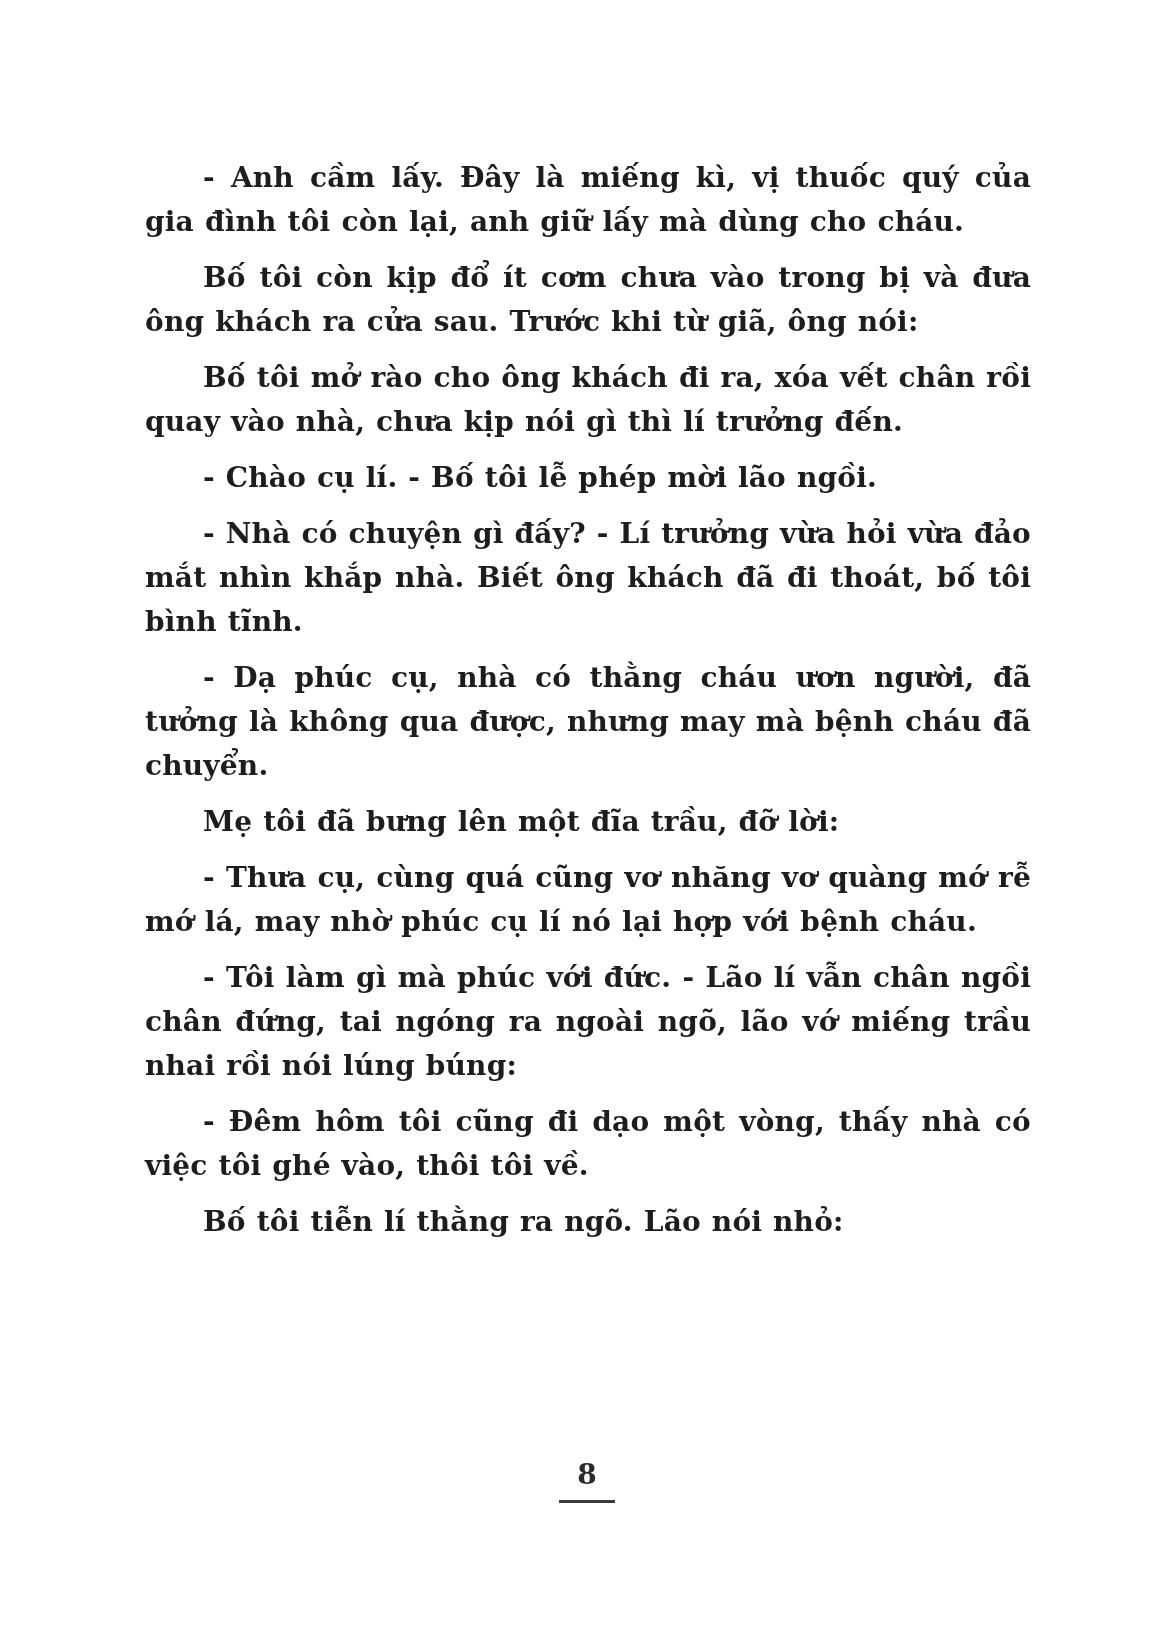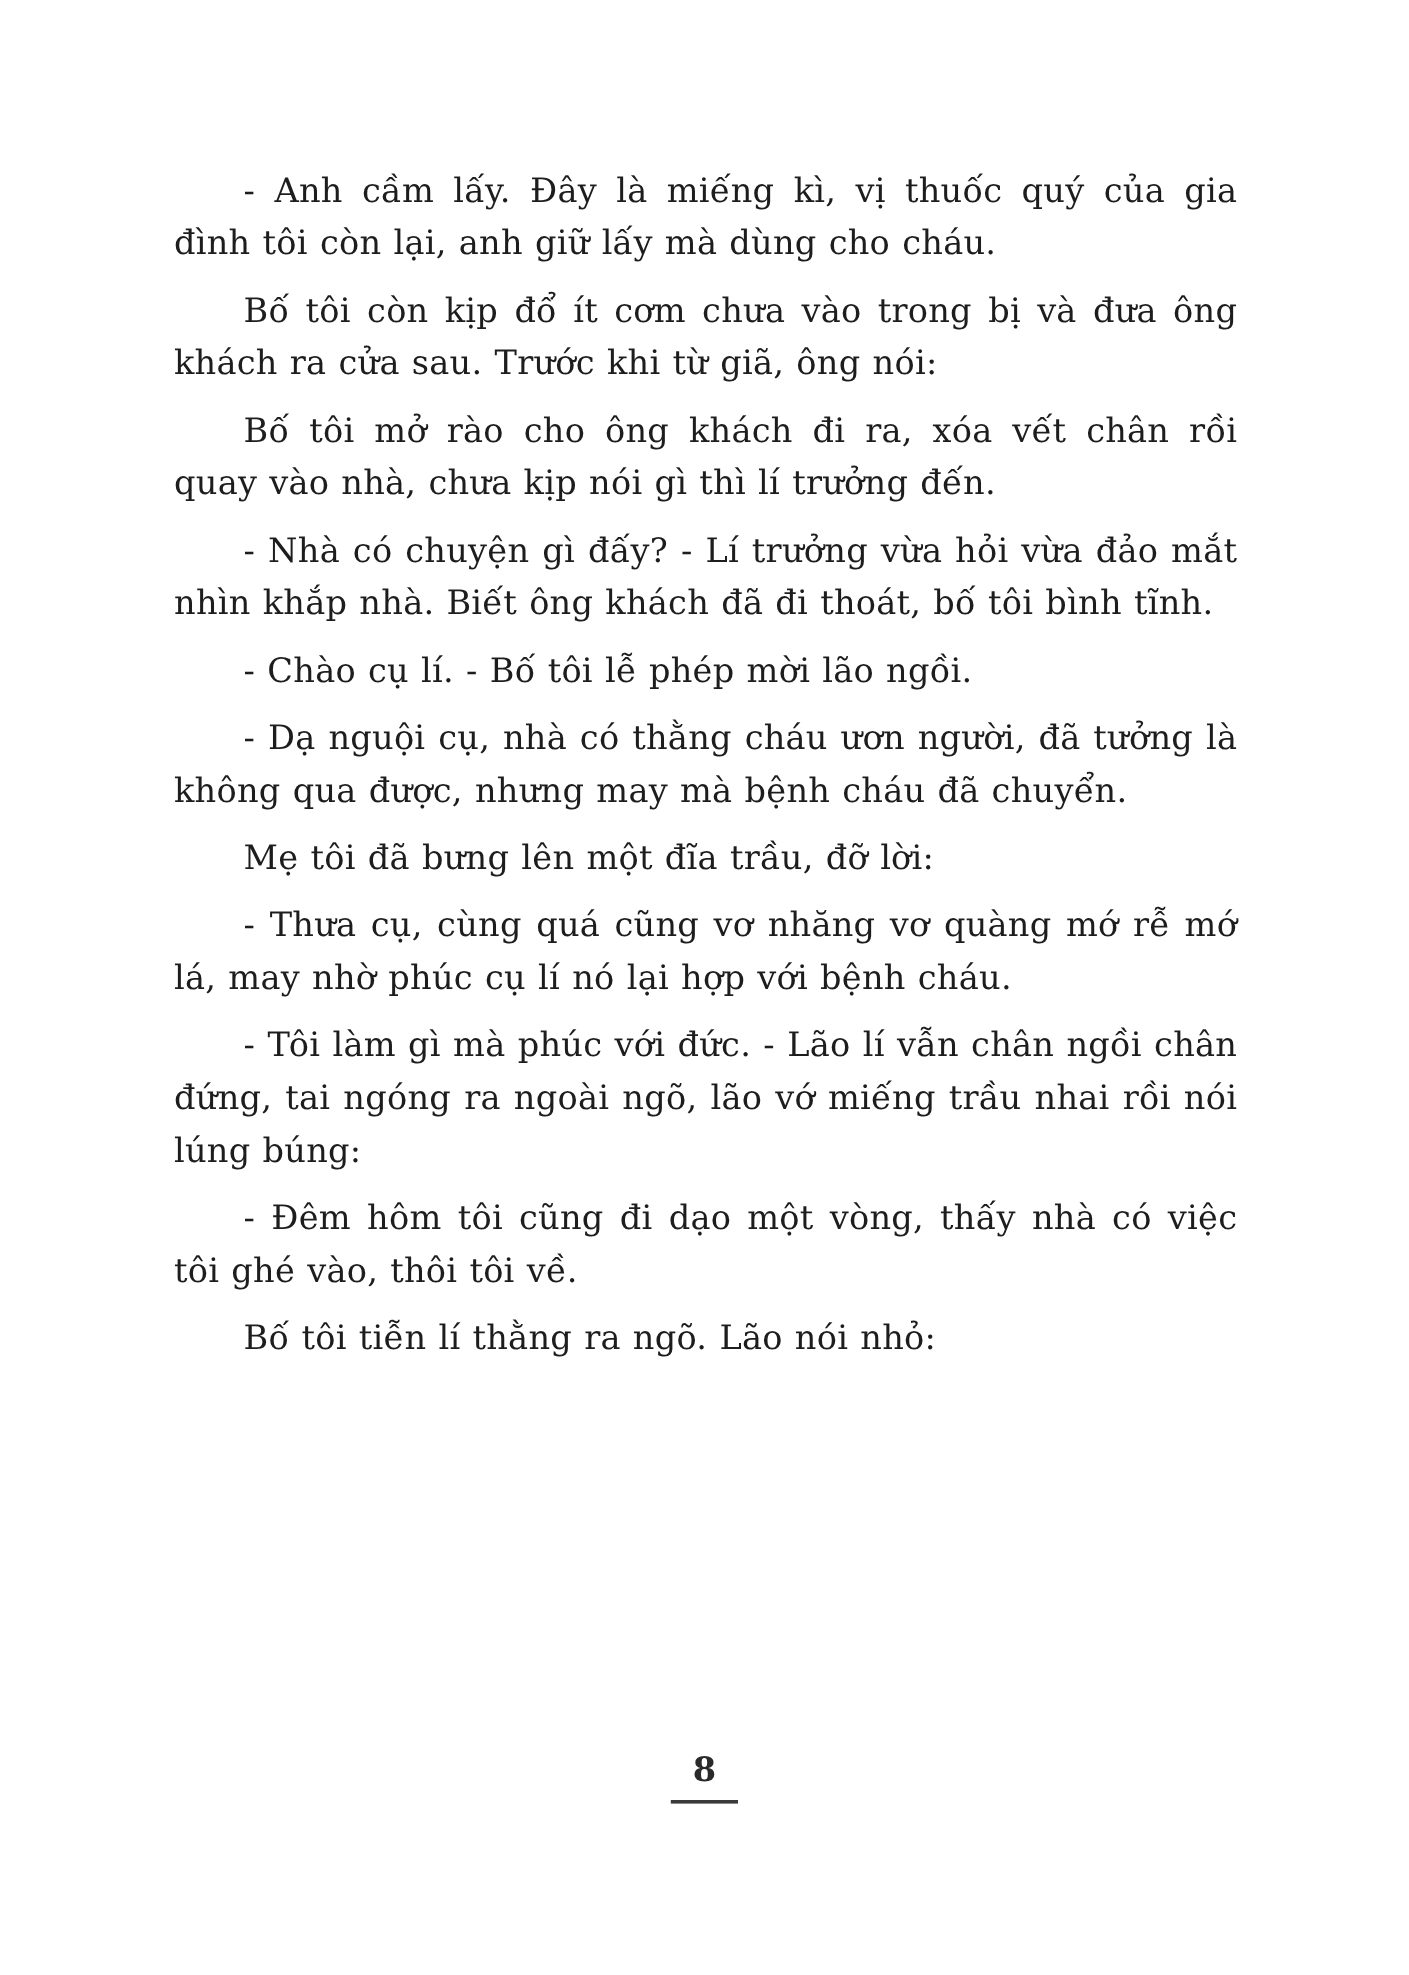--- a/index.html
+++ b/index.html
@@ -14,23 +14,24 @@
     font-family: "DejaVu Serif", "Liberation Serif", serif;
     color: #1d1d1d;
     overflow: hidden;
   }
   .page {
     position: absolute;
     inset: 0;
   }
   .page-content {
     position: absolute;
-    top: 137px;
+    top: 156px;
     left: 145px;
     width: 886px;
+    font-weight: bold;
   }
   .page-content p {
     margin: 0 0 12px 0;
     font-size: 28px;
     line-height: 44px;
     text-align: justify;
     text-indent: 58px;
     letter-spacing: 0.2px;
     word-spacing: 1px;
   }
@@ -57,23 +58,23 @@
 </style>
 </head>
 <body>
 
 <div class="page">
 
   <div class="page-content">
     <p>- Anh cầm lấy. Đây là miếng kì, vị thuốc quý của gia đình tôi còn lại, anh giữ lấy mà dùng cho cháu.</p>
     <p>Bố tôi còn kịp đổ ít cơm chưa vào trong bị và đưa ông khách ra cửa sau. Trước khi từ giã, ông nói:</p>
     <p>Bố tôi mở rào cho ông khách đi ra, xóa vết chân rồi quay vào nhà, chưa kịp nói gì thì lí trưởng đến.</p>
+    <p>- Chào cụ lí. - Bố tôi lễ phép mời lão ngồi.</p>
     <p>- Nhà có chuyện gì đấy? - Lí trưởng vừa hỏi vừa đảo mắt nhìn khắp nhà. Biết ông khách đã đi thoát, bố tôi bình tĩnh.</p>
-    <p>- Chào cụ lí. - Bố tôi lễ phép mời lão ngồi.</p>
-    <p>- Dạ nguội cụ, nhà có thằng cháu ươn người, đã tưởng là không qua được, nhưng may mà bệnh cháu đã chuyển.</p>
+    <p>- Dạ phúc cụ, nhà có thằng cháu ươn người, đã tưởng là không qua được, nhưng may mà bệnh cháu đã chuyển.</p>
     <p>Mẹ tôi đã bưng lên một đĩa trầu, đỡ lời:</p>
     <p>- Thưa cụ, cùng quá cũng vơ nhăng vơ quàng mớ rễ mớ lá, may nhờ phúc cụ lí nó lại hợp với bệnh cháu.</p>
     <p>- Tôi làm gì mà phúc với đức. - Lão lí vẫn chân ngồi chân đứng, tai ngóng ra ngoài ngõ, lão vớ miếng trầu nhai rồi nói lúng búng:</p>
     <p>- Đêm hôm tôi cũng đi dạo một vòng, thấy nhà có việc tôi ghé vào, thôi tôi về.</p>
     <p>Bố tôi tiễn lí thằng ra ngõ. Lão nói nhỏ:</p>
   </div>
 
   <div class="page-footer">
     <span class="page-number">8</span>
     <div class="page-number-rule"></div>

